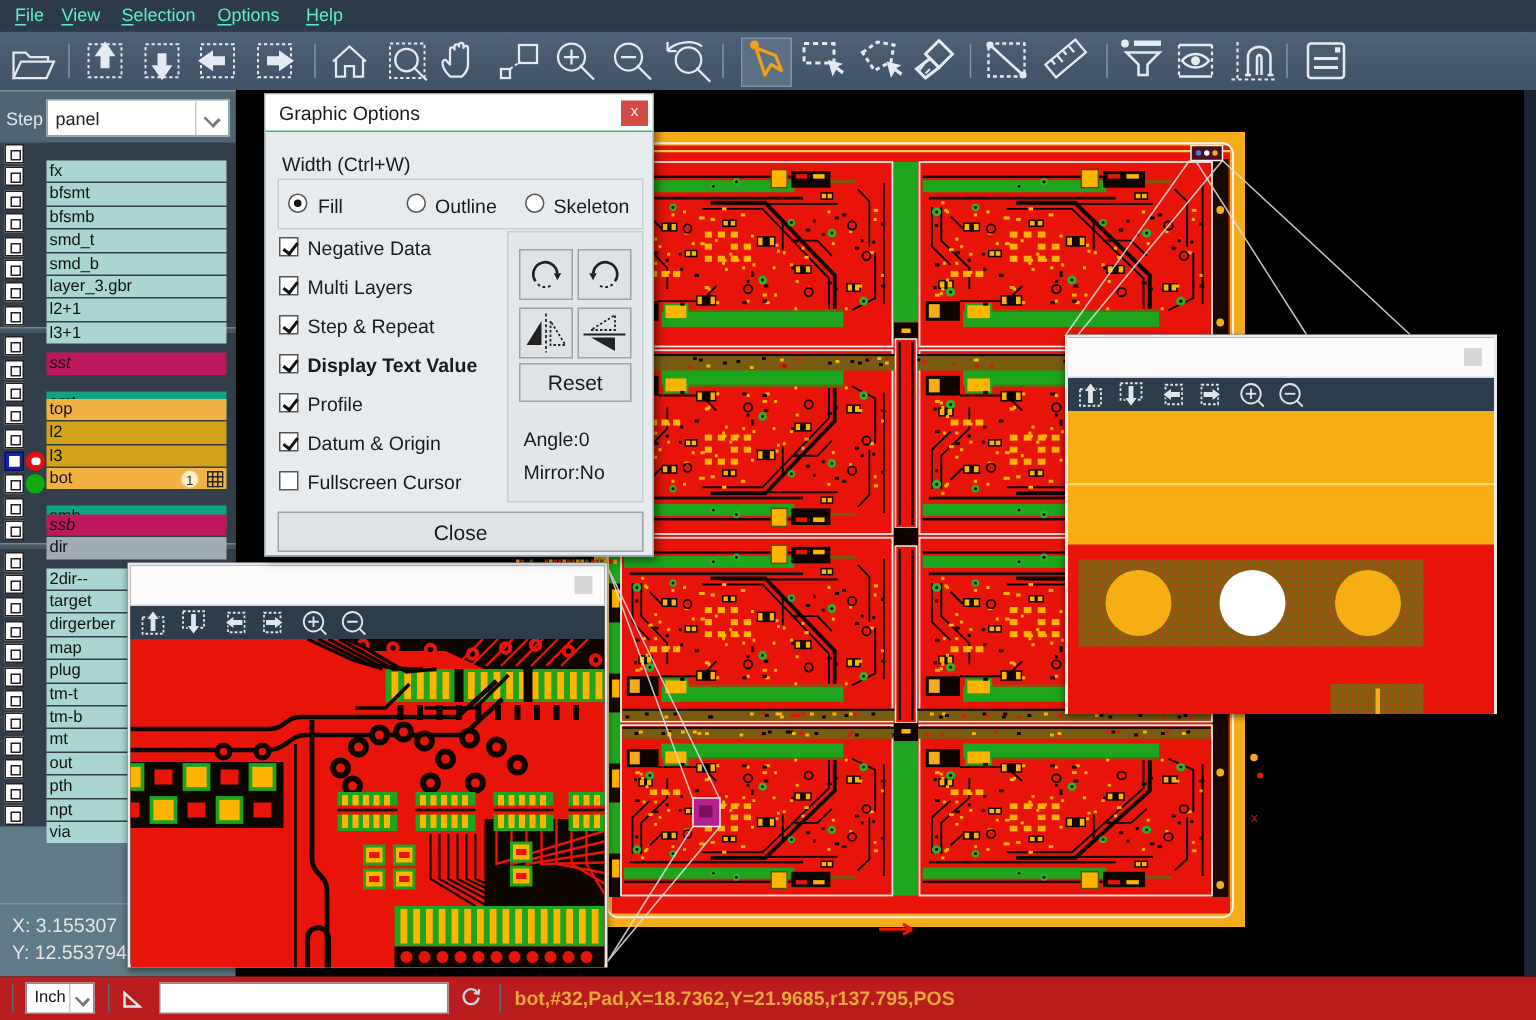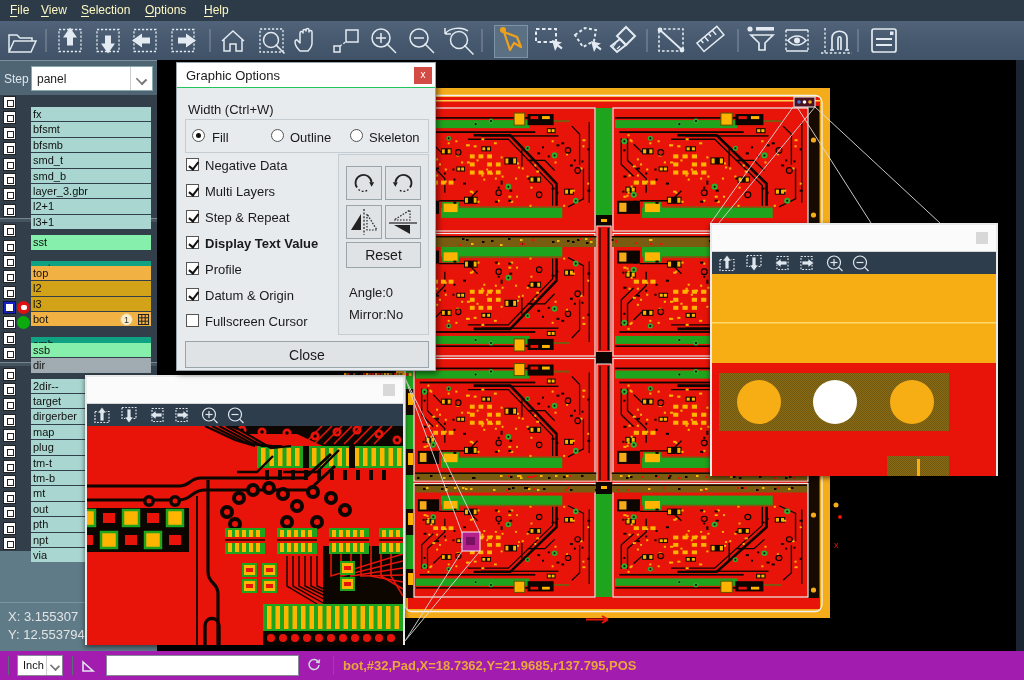--- a/index.html
+++ b/index.html
@@ -2,21 +2,21 @@
 <html><head>
 <meta charset="utf-8">
 <style>
 * { margin:0; padding:0; box-sizing:border-box; }
 html,body { width:1024px; height:680px; overflow:hidden; background:#000;
   font-family:"Liberation Sans", sans-serif; }
 #app { position:relative; width:1024px; height:680px; }
 
 
 #menubar { position:absolute; left:0; top:0; width:1024px; height:21px;
-  background:#2d3b49; color:#fef9c3; font-size:12px; }
+  background:#2d3b49; color:#5eead4; font-size:12px; }
 #menubar span { position:absolute; top:3px; }
 #menubar u { text-decoration:underline; text-underline-offset:2px; }
 
 
 #toolbar { position:absolute; left:0; top:21px; width:1024px; height:39px;
   background:linear-gradient(#50637a,#45586d 55%,#415369); }
 
 
 #leftpanel { position:absolute; left:0; top:60px; width:157px; height:591px;
   background:#5e7b87; }
@@ -36,21 +36,21 @@
 .row .cb { position:absolute; left:3px; top:1px; width:13px; height:13px;
   background:#fff; border:1px solid #222; }
 .row .cb:before { content:""; position:absolute; left:3px; top:3px; width:5px; height:5px;
   border:1px solid #222; }
 .row .cb i { position:absolute; left:2px; top:2px; right:2px; bottom:2px;
   border:1px solid #333; display:block; }
 .row .strip { position:absolute; left:31px; top:12px; width:120px; height:14.4px;
   font-size:11px; color:#111; line-height:14.4px; padding-left:2px; white-space:nowrap; }
 .sep { height:4px; margin-bottom:1px; background:#45545f; border-top:1px solid #76878f; }
 .teal { background:#a9d6d0; }
-.white { background:#86efac; }
+.white { background:#be185d;font-style:italic; }
 .green { background:#0fa283;margin-top:10px; }
 .amber { background:#f2b143; }
 .gold  { background:#d2a219; }
 .gray  { background:#a0abb2; }
 #xy { position:absolute; left:8px; top:548px; color:#e5e5e5; font-size:13px; line-height:18px; }
 #lp-line { position:absolute; left:0; top:542px; width:157px; border-top:1px solid #7e959e; }
 
 
 #canvas { position:absolute; left:157px; top:60px; width:867px; height:591px;
   background:#000; overflow:hidden; }
@@ -84,21 +84,21 @@
   background:#fff; border:1px solid #555; }
 .radio.on:after { content:""; position:absolute; left:3px; top:3px; width:5px;
   height:5px; border-radius:50%; background:#111; }
 .dcb { position:absolute; width:13px; height:13px; background:#fff; border:1px solid #555; }
 .dcb.on:after { content:""; position:absolute; left:2.5px; top:0.5px; width:4px; height:8px;
   border-right:2px solid #111; border-bottom:2px solid #111; transform:rotate(38deg); transform-origin:60% 60%; }
 .dbtn { position:absolute; background:#dfe3e6; border:1px solid #9aa4ab; text-align:center; }
 
 
 #statusbar { position:absolute; left:0; top:651px; width:1024px; height:29px;
-  background:#a21caf; color:#e8eef2; }
+  background:#b91c1c; color:#e8eef2; }
 .vsep { position:absolute; top:5px; width:1px; height:19px; background:#5a6b7a; }
 #unit { position:absolute; left:17px; top:4px; width:46px; height:21px; background:#fff;
   border:1px solid #889; color:#111; font-size:11px; }
 #unit .t { position:absolute; left:5px; top:3px; }
 #unit .chev { position:absolute; right:0; top:0; width:16px; height:19px; border-left:1px solid #ccc; }
 #unit .chev:after { content:""; position:absolute; left:4px; top:6px; width:6px; height:6px;
   border-right:2px solid #777; border-bottom:2px solid #777; transform:rotate(45deg) scale(1,.8); }
 #sinput { position:absolute; left:106px; top:4px; width:193px; height:21px; background:#fff;
   border:1px solid #889; }
 #smsg { position:absolute; left:343px; top:7px; color:#e9a63c; font-size:13px; font-weight:bold; }

